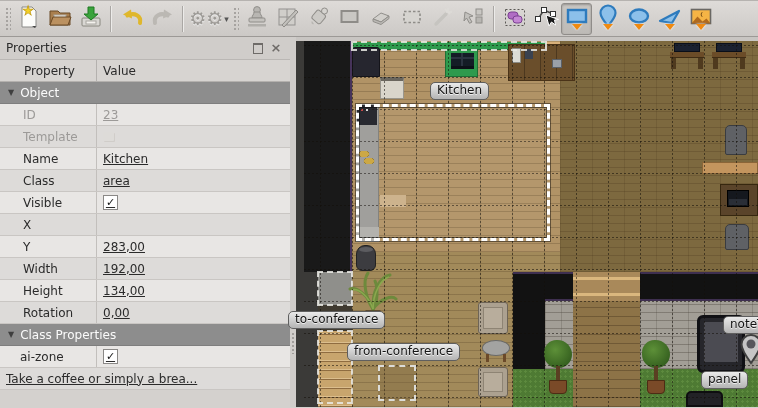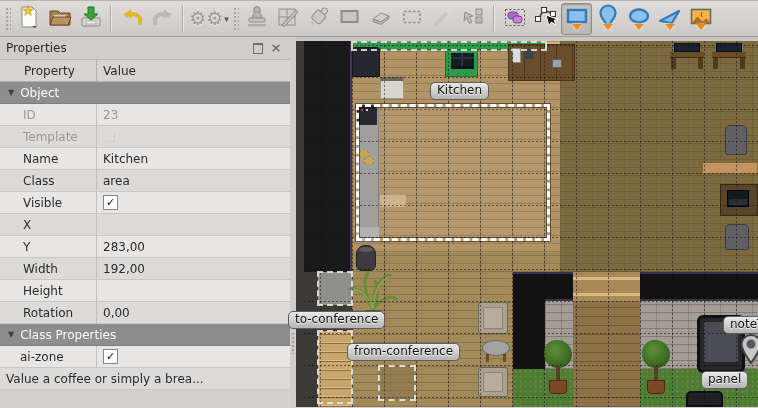--- a/index.html
+++ b/index.html
@@ -25,21 +25,21 @@
   .close-ic{font-size:13px;line-height:10px;color:#6e6b68;font-weight:bold;}
   .pcols{height:21px;display:flex;align-items:center;background:#d7d4d1;border-bottom:1px solid #b4b1ae;}
   .pcols .c1{width:97px;padding-left:24px;box-sizing:border-box;border-right:1px solid #b4b1ae;height:100%;display:flex;align-items:center;}
   .pcols .c2{padding-left:6px;}
   .pgroup{height:21px;display:flex;align-items:center;background:#8d8d8d;color:#fbfbfb;border-bottom:1px solid #7e7e7e;}
   .pgroup .tri{font-size:8px;color:#3f3f3f;margin:0 6px 0 8px;}
   .prow{height:21px;display:flex;align-items:stretch;border-bottom:1px solid #c9c6c3;}
   .prow.a{background:#e8e6e4;}
   .prow.b{background:#dddbd9;}
   .prow .pl{width:97px;box-sizing:border-box;padding-left:23px;border-right:1px solid #c2bfbc;display:flex;align-items:center;}
-  .prow .pv{flex:1;padding-left:6px;display:flex;align-items:center;}
+  .prow .pv{flex:1;padding-left:6px;display:flex;align-items:center;text-decoration:underline;}
   .prow .pv.dis,.prow .pl.dis{color:#9c9a98;}
   .cb{width:13px;height:13px;background:#fff;border:1px solid #8a8886;display:flex;align-items:center;justify-content:center;font-size:11px;font-weight:bold;color:#111;line-height:11px;}
   .tmpl-ic{width:11px;height:9px;background:#dddbd8;border-radius:1px;box-shadow:1px 1px 0 #d0cdc9;}
   .pfill{flex:1;background:#d4d1ce;}
   
   .split{width:6px;background:#d0cdca;position:relative;}
   .split .grip{position:absolute;left:1px;top:295px;width:4px;height:22px;background-image:radial-gradient(#a09d9a 1px,transparent 1.2px);background-size:4px 4px;}
   
   .map{position:relative;width:462px;height:370px;background:#3b3a38;overflow:hidden;}
   .map *{position:absolute;box-sizing:border-box;}
@@ -345,40 +345,41 @@
       <div class="prow a">
         <div class="pl">Y</div>
         <div class="pv">283,00</div>
       </div>
       <div class="prow b">
         <div class="pl">Width</div>
         <div class="pv">192,00</div>
       </div>
       <div class="prow a">
         <div class="pl">Height</div>
+        <div class="pv">134,00</div>
       </div>
       <div class="prow b">
         <div class="pl">Rotation</div>
         <div class="pv">0,00</div>
       </div>
 
       <div class="pgroup">
         <span class="tri">▼</span>
         <span>Class Properties</span>
       </div>
       <div class="prow a">
         <div class="pl" style="padding-left:20px">ai-zone</div>
         <div class="pv">
             <span class="cb">
               <span>✓</span>
             </span>
           </div>
       </div>
       <div class="prow b">
-        <div class="pv">Value a coffee or simply a brea...</div>
+        <div class="pv">Take a coffee or simply a brea...</div>
       </div>
       <div class="pfill"></div>
     </div>
 
     <div class="split">
         <span class="grip"></span>
       </div>
 
     <div class="map">
       <div class="floorA wood"></div>

